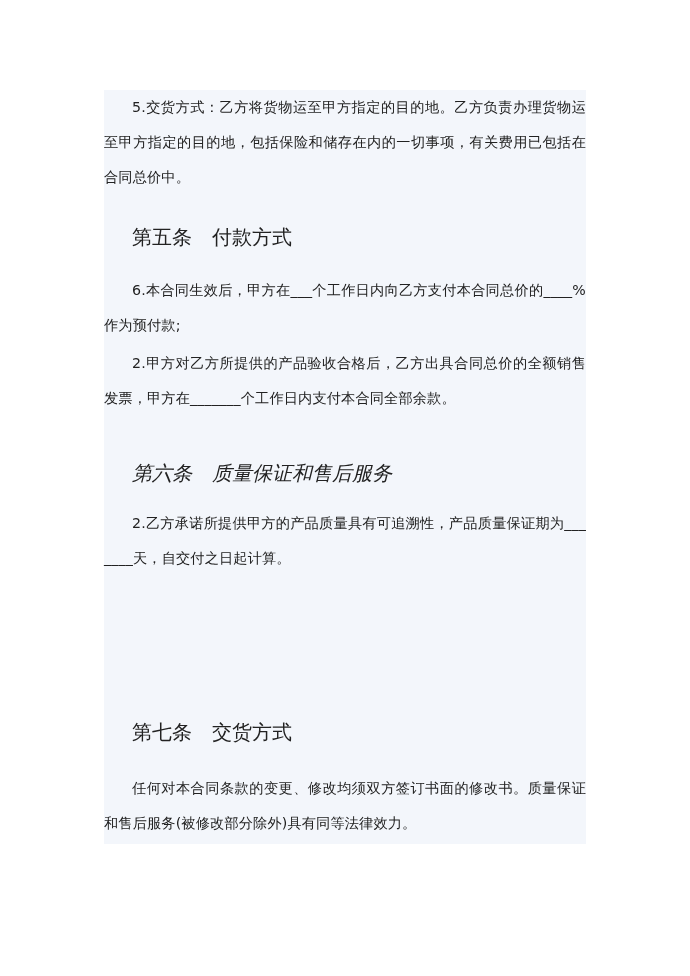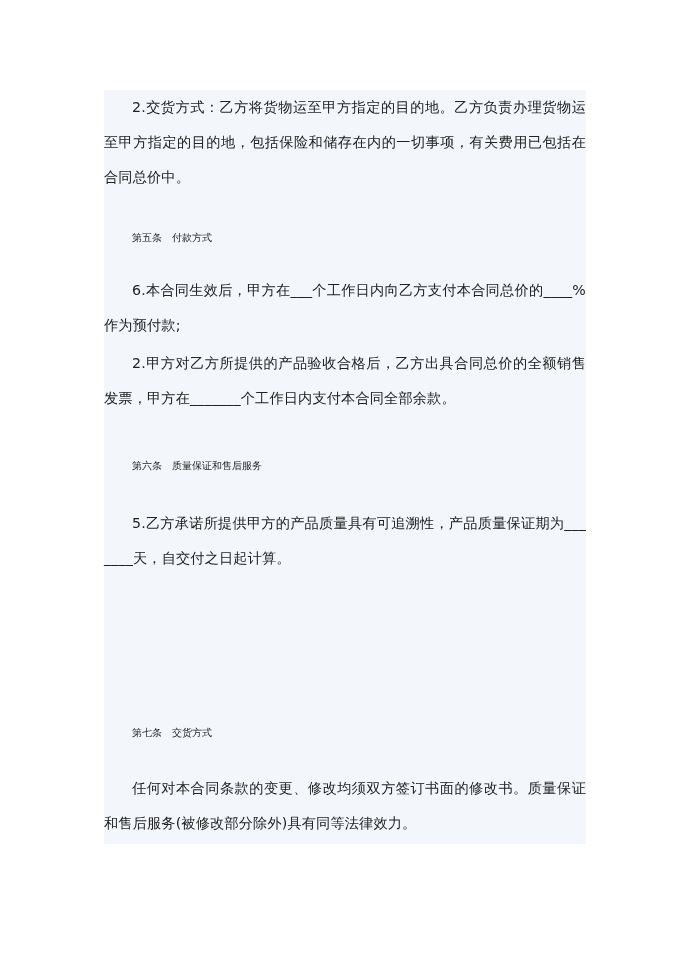--- a/index.html
+++ b/index.html
@@ -40,35 +40,35 @@
       margin: 0;
       letter-spacing: 0.15px;
       text-align: justify;
       text-indent: 28px;
       word-break: break-all;
     }
     .heading {
       position: absolute;
       left: 0;
       width: 482px;
-      font-size: 10px;
+      font-size: 20px;
       line-height: 35px;
       color: #222222;
       margin: 0;
       text-indent: 28px;
       white-space: pre;
     }
   </style>
 </head>
 <body>
 
 <div class="page">
   <div class="content-panel">
-    <p class="para" style="top: 0px;">2.交货方式：乙方将货物运至甲方指定的目的地。乙方负责办理货物运至甲方指定的目的地，包括保险和储存在内的一切事项，有关费用已包括在合同总价中。</p>
+    <p class="para" style="top: 0px;">5.交货方式：乙方将货物运至甲方指定的目的地。乙方负责办理货物运至甲方指定的目的地，包括保险和储存在内的一切事项，有关费用已包括在合同总价中。</p>
     <p class="heading" style="top: 130px;">第五条　付款方式</p>
     <p class="para" style="top: 183px;">6.本合同生效后，甲方在___个工作日内向乙方支付本合同总价的____% 作为预付款;</p>
     <p class="para" style="top: 256px;">2.甲方对乙方所提供的产品验收合格后，乙方出具合同总价的全额销售发票，甲方在_______个工作日内支付本合同全部余款。</p>
-    <p class="heading" style="top: 358px;">第六条　质量保证和售后服务</p>
-    <p class="para" style="top: 416px;">5.乙方承诺所提供甲方的产品质量具有可追溯性，产品质量保证期为_______天，自交付之日起计算。</p>
+    <p class="heading" style="top: 366px; font-style: italic;">第六条　质量保证和售后服务</p>
+    <p class="para" style="top: 416px;">2.乙方承诺所提供甲方的产品质量具有可追溯性，产品质量保证期为_______天，自交付之日起计算。</p>
     <p class="heading" style="top: 625px;">第七条　交货方式</p>
     <p class="para" style="top: 681px;">任何对本合同条款的变更、修改均须双方签订书面的修改书。质量保证和售后服务(被修改部分除外)具有同等法律效力。</p>
   </div>
 </div>
 
 </body></html>

